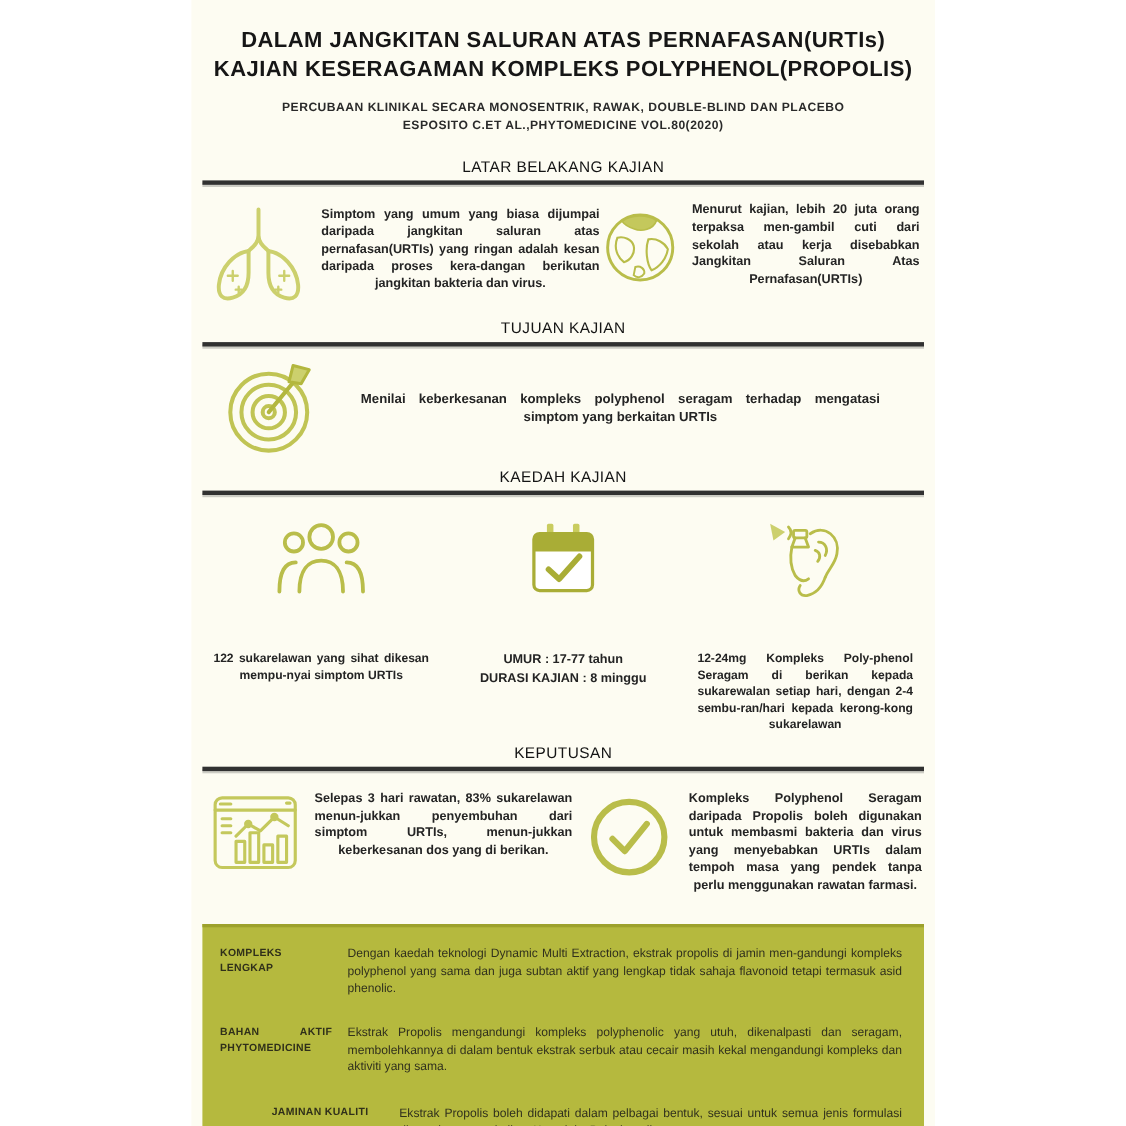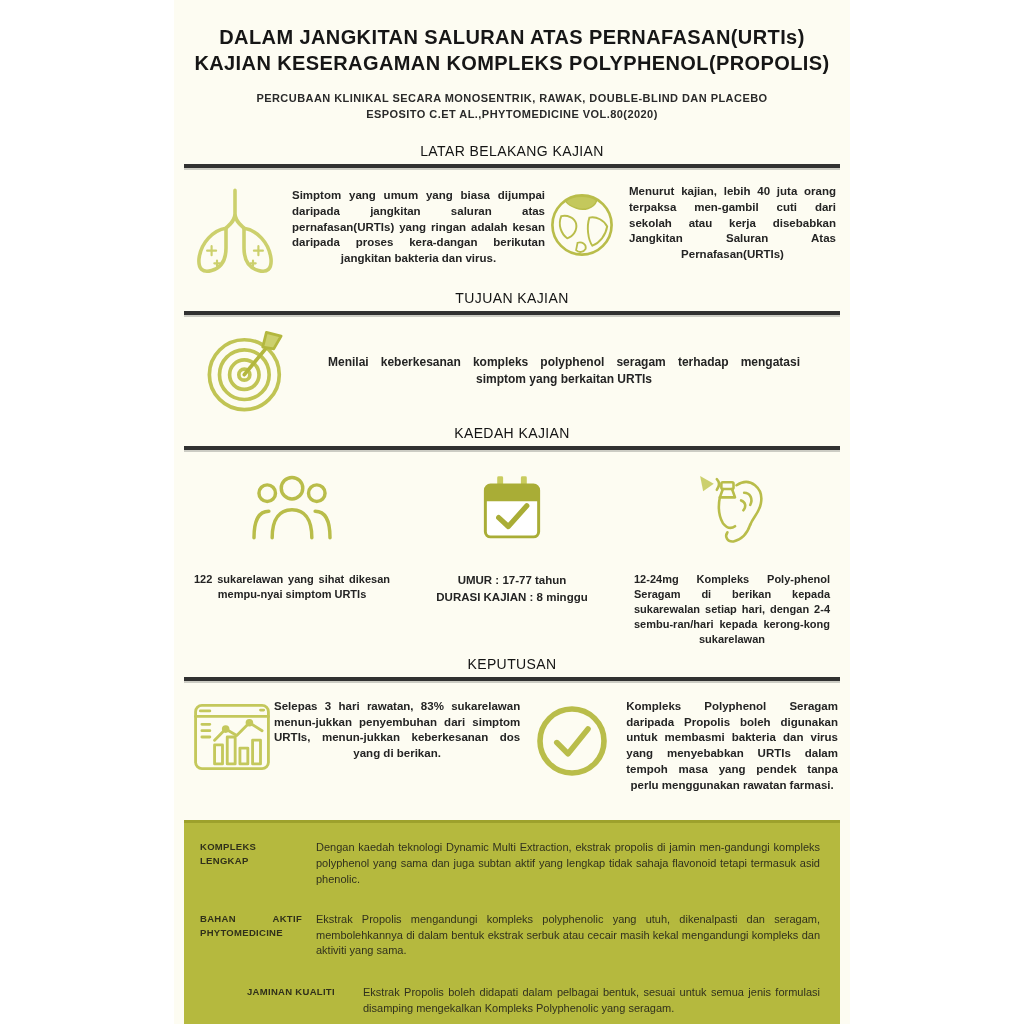--- a/index.html
+++ b/index.html
@@ -16,30 +16,30 @@
   .bg-left{flex:1.22;display:flex;gap:12px;align-items:flex-start;}
   .bg-right{flex:1;display:flex;gap:10px;align-items:flex-start;padding-right:2px;}
   .icon-lungs{width:90px;height:96px;flex:0 0 90px;}
   .icon-globe{width:74px;height:74px;flex:0 0 74px;margin-top:6px;}
   
   .obj-row{padding:8px 30px 0 26px;gap:16px;align-items:center;}
   .icon-target{width:92px;height:96px;flex:0 0 92px;}
   .obj-text{flex:1;padding:0 18px;}
   
   .method-row{padding:16px 6px 6px 6px;}
-  .method-col{flex:1;display:flex;flex-direction:column;align-items:center;padding:0 12px;}
+  .method-col{flex:1;display:flex;flex-direction:column;align-items:center;padding:0 12px;gap:20px;}
   .method-icon{height:84px;display:flex;align-items:center;justify-content:center;margin-bottom:22px;}
   .icon-people{width:86px;height:76px;}
   .icon-calendar{width:74px;height:76px;}
   .icon-spray{width:78px;height:82px;}
   .method-text{font-size:11px;}
   .method-mid{font-size:11.5px;font-weight:700;text-align:center;line-height:1.5;color:#242424;}
   
   .res-row{padding:16px 10px 10px 14px;gap:12px;}
-  .res-left{flex:1.08;display:flex;gap:0;align-items:flex-start;}
+  .res-left{flex:1.08;display:flex;gap:12px;align-items:flex-start;}
   .res-right{flex:1;display:flex;gap:14px;align-items:flex-start;}
   .icon-chart{width:84px;height:76px;flex:0 0 84px;margin-top:2px;}
   .icon-check{width:80px;height:80px;flex:0 0 80px;margin-top:4px;}
   
   .hbox{margin:16px 8px 0 8px;background:#b5b93e;border-top:3px solid #9da12c;padding:17px 20px 8px 16px;}
   .hrow{display:flex;gap:14px;margin-bottom:17px;}
   .hlabel{flex:0 0 102px;font-size:9.5px;font-weight:700;letter-spacing:.3px;color:#30301a;line-height:1.5;text-align:justify;text-align-last:left;}
   .htext{flex:1;font-size:11px;font-weight:400;color:#31311d;line-height:1.45;text-align:justify;text-align-last:left;}
   svg{display:block;}
 </style>
@@ -77,21 +77,21 @@
       <p class="body-txt" style="margin:6px 0 0 0;">Simptom yang umum yang biasa dijumpai daripada jangkitan saluran atas pernafasan(URTIs) yang ringan adalah kesan daripada proses kera-dangan berikutan jangkitan bakteria dan virus.</p>
     </div>
     <div class="bg-right">
       <svg class="icon-globe" viewBox="0 0 100 100">
         <circle cx="50" cy="50" r="40" fill="none" stroke="#b9bd4a" stroke-width="3.6"></circle>
         <path d="M28 18 C38 9 60 9 70 17 C66 28 52 31 42 27 C36 25 31 22 28 18 Z" fill="#c4c85c" stroke="#b9bd4a" stroke-width="2"></path>
         <path d="M22 38 C30 36 40 40 42 48 C44 57 38 66 30 68 C22 62 17 50 22 38 Z" fill="none" stroke="#b9bd4a" stroke-width="2.6"></path>
         <path d="M60 40 C70 38 80 44 84 52 C82 64 74 74 64 78 C58 70 56 52 60 40 Z" fill="none" stroke="#b9bd4a" stroke-width="2.6"></path>
         <path d="M44 74 C50 72 56 76 55 82 C52 87 46 88 42 84 Z" fill="none" stroke="#b9bd4a" stroke-width="2.4"></path>
       </svg>
-      <p class="body-txt" style="margin:2px 0 0 0;">Menurut kajian, lebih 40 juta orang terpaksa men-gambil cuti dari sekolah atau kerja disebabkan Jangkitan Saluran Atas Pernafasan(URTIs)</p>
+      <p class="body-txt" style="margin:2px 0 0 0;">Menurut kajian, lebih 20 juta orang terpaksa men-gambil cuti dari sekolah atau kerja disebabkan Jangkitan Saluran Atas Pernafasan(URTIs)</p>
     </div>
   </div>
 
   <div class="sec-head" style="margin-top:8px;">TUJUAN KAJIAN</div>
   <div class="rule"></div>
   <div class="row obj-row">
     <svg class="icon-target" viewBox="0 0 100 104">
       <g fill="none" stroke="#c0c454" stroke-width="4">
         <circle cx="46" cy="56" r="38"></circle>
         <circle cx="46" cy="56" r="27"></circle>

